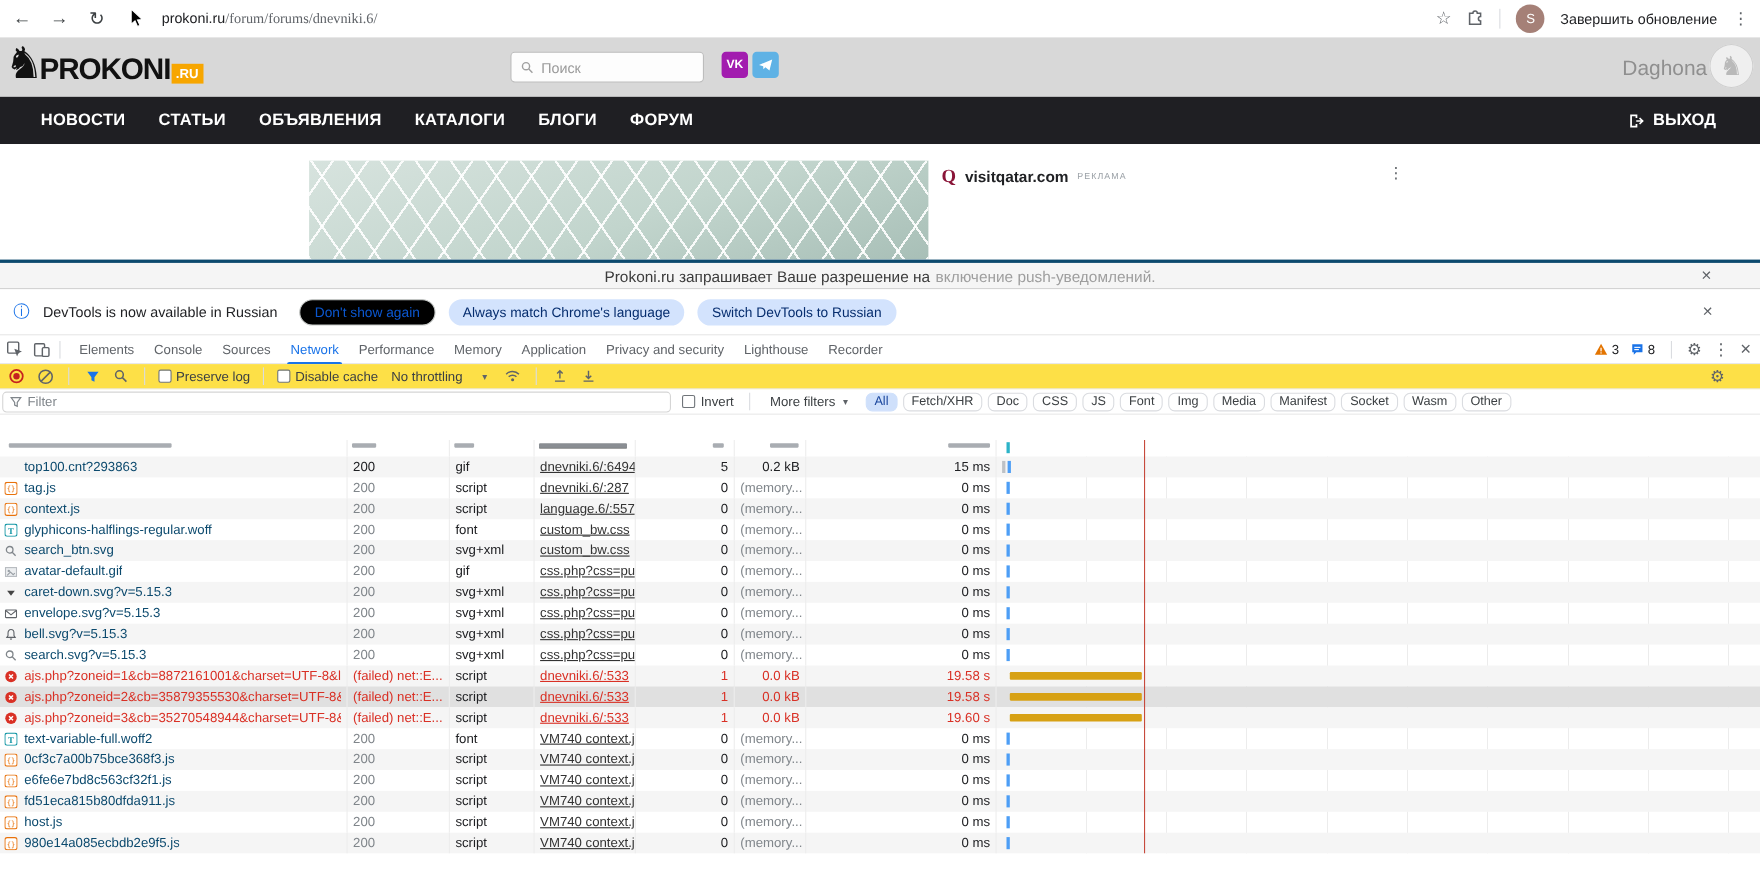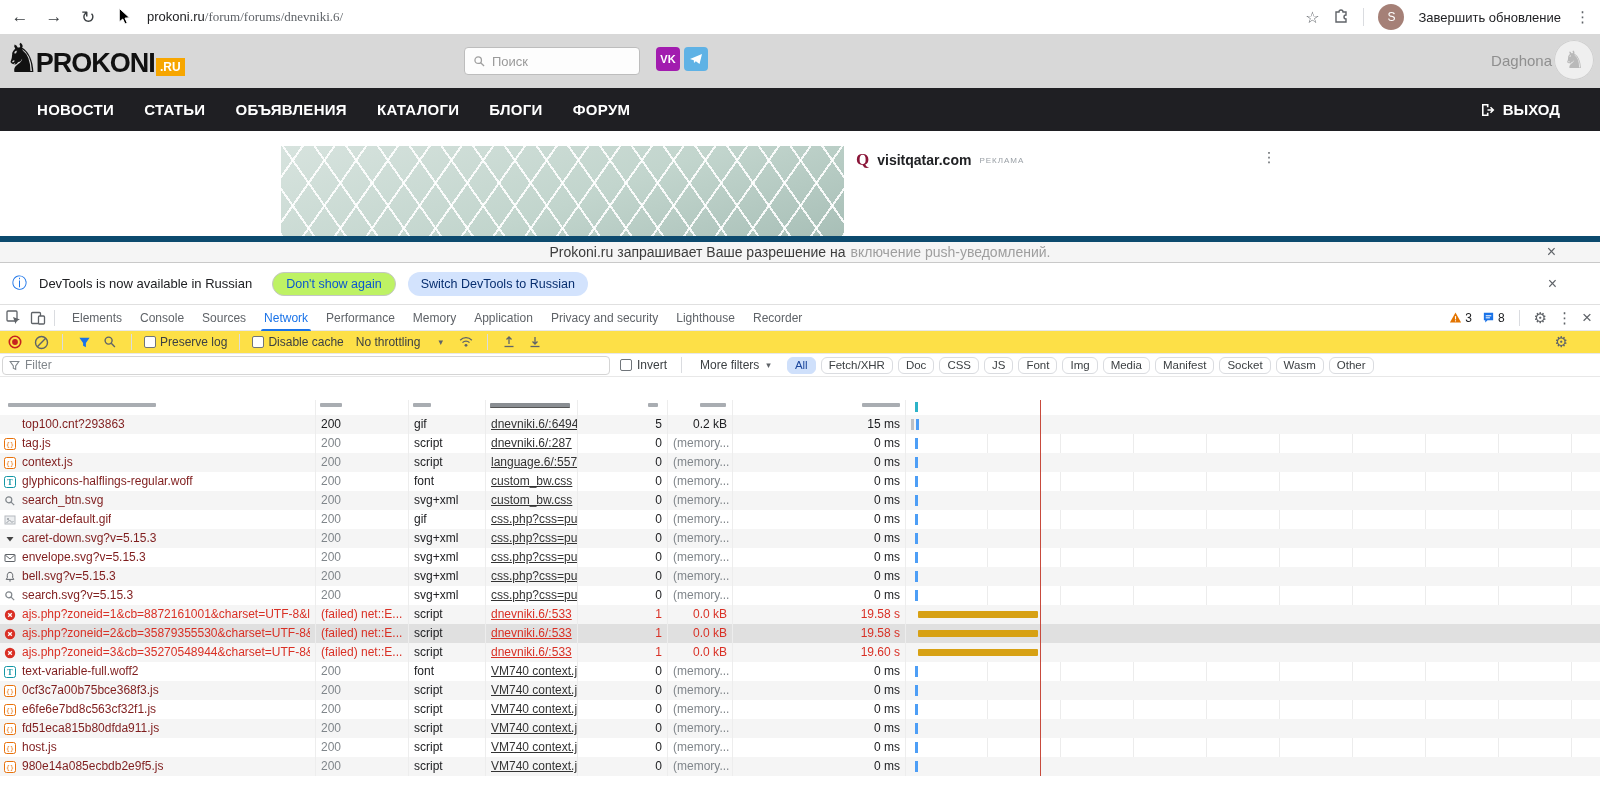--- a/index.html
+++ b/index.html
@@ -24,21 +24,21 @@
   .logo { position:absolute; left:4px; top:4px; display:flex; align-items:flex-end; }
   .logo-horse { font-size:40px; line-height:40px; color:#111; }
   .logo-text { font-size:27px; font-weight:bold; letter-spacing:-1px; color:#111; line-height:30px; margin-left:-4px; }
   .logo-badge { background:#f7a600; color:#fff; font-size:12px; font-weight:bold; padding:2px 4px; margin-left:1px; margin-bottom:2px;text-align:center; }
   .hdr-search { position:absolute; left:464px; top:13px; width:176px; height:28px; background:#fdfdfd; border:1px solid #bdbdbd; border-radius:4px; display:flex; align-items:center; padding:0 8px; gap:6px; }
   .hdr-search input { border:none; outline:none; background:transparent; font-size:13px; color:#444; width:130px; font-family:"Liberation Sans",sans-serif; }
   .hdr-search input::placeholder { color:#9a9a9a; }
   .soc { position:absolute; top:13px; width:24px; height:24px; border-radius:4px; color:#fff; display:flex; align-items:center; justify-content:center; }
   .soc-vk { left:656px; background:#a21caf; font-size:11px; font-weight:bold; }
   .soc-tg { left:684px; background:#5fb2e5; }
-  .hdr-user { position:absolute; right:48px; top:18px; font-size:15px; color:#8f8f8f; }
+  .hdr-user { position:absolute; right:48px; top:18px; font-size:19px; color:#8f8f8f; }
   .hdr-avatar { position:absolute; right:6px; top:6px; width:40px; height:40px; border-radius:50%; background:#efefef; color:#b9b9b9; font-size:24px; display:flex; align-items:center; justify-content:center; box-shadow:0 0 0 1px #cfcfcf inset; }
 
   
   .main-nav { position:absolute; left:0; top:88px; width:1600px; height:43px; background:#1f1f23; display:flex; align-items:center; }
   #nav-items { display:flex; gap:30px; margin-left:37px; }
   .nav-item { color:#fff; font-size:15px; font-weight:bold; letter-spacing:.3px; text-decoration:none; cursor:pointer; }
   .nav-logout { margin-left:auto; margin-right:40px; display:flex; align-items:center; gap:7px; color:#fff; font-size:15px; font-weight:bold; cursor:pointer; }
 
   
   .content { position:absolute; left:0; top:131px; width:1600px; height:105px; background:#fff; }
@@ -47,33 +47,33 @@
       repeating-linear-gradient(55deg, rgba(255,255,255,.9) 0 2px, rgba(255,255,255,0) 2px 26px),
       repeating-linear-gradient(-55deg, rgba(255,255,255,.9) 0 2px, rgba(255,255,255,0) 2px 26px),
       linear-gradient(160deg,#d7e3de 0%, #c2d5cd 55%, #a8bfb7 100%); }
   .ad-info { position:absolute; left:856px; top:19px; display:flex; align-items:center; gap:8px; }
   .ad-q { color:#8a1538; font-size:17px; font-weight:bold; font-family:"Liberation Serif",serif; }
   .ad-domain { font-size:14px; color:#202124; font-weight:bold; }
   .ad-label { font-size:8px; color:#9aa0a6; letter-spacing:1px; }
   .ad-menu { position:absolute; left:1262px; top:18px; color:#5f6368; font-size:14px; cursor:pointer; }
 
   
-  .push-bar { position:absolute; left:0; top:236px; width:1600px; height:26px; background:#f5f5f5; border-top:6px solid #0c4a6e; display:flex; align-items:center; justify-content:center; font-size:14px; }
+  .push-bar { position:absolute; left:0; top:236px; width:1600px; height:26px; background:#f5f5f5; border-top:3px solid #0c4a6e; display:flex; align-items:center; justify-content:center; font-size:14px; }
   .push-main { color:#3c3c3c; }
   .push-link { color:#9e9e9e; margin-left:5px; }
   .push-close { position:absolute; right:44px; color:#5f6368; font-size:16px; cursor:pointer; }
 
   
   .devtools { position:absolute; left:0; top:262px; width:1600px; height:529px; background:#fff; border-top:1px solid #c9c9c9; font-size:12px; color:#202124; }
 
   .infobar { position:absolute; left:0; top:0; width:1600px; height:42px; background:#fff; border-bottom:1px solid #e0e0e0; display:flex; align-items:center; }
   .info-i { margin-left:12px; color:#1a73e8; font-size:15px; }
   .infobar-msg { margin-left:12px; font-size:13px; color:#202124; }
   .pill { height:24px; border-radius:12px; display:flex; align-items:center; padding:0 13px; font-size:12.5px; cursor:pointer; }
-  .pill-outline { margin-left:20px; border:1px solid #c4c7c5; color:#0b57d0; background:#bef264; }
+  .pill-outline { margin-left:20px; border:1px solid #c4c7c5; color:#0b57d0; background:#000000; }
   .pill-filled { margin-left:12px; background:#d3e3fd; color:#072e6f; }
   .infobar-close { position:absolute; right:43px; color:#5f6368; font-size:16px; cursor:pointer; }
 
   .tabbar { position:absolute; left:0; top:42px; width:1600px; height:26px; background:#fff; border-bottom:1px solid #e8e8e8; display:flex; align-items:center; }
   .dt-icobtn { width:24px; height:22px; display:flex; align-items:center; justify-content:center; cursor:pointer; }
   .vsep { width:1px; height:16px; background:#dadce0; margin:0 4px; }
   #dt-tabs { display:flex; height:26px; margin-left:4px; }
   .dt-tab { padding:0 9px; display:flex; align-items:center; color:#5f6368; cursor:pointer; position:relative; white-space:nowrap; }
   .dt-tab.active { color:#1a73e8; }
   .dt-tab.active::after { content:""; position:absolute; left:6px; right:6px; bottom:0; height:2px; background:#1a73e8; border-radius:2px 2px 0 0; }
@@ -117,21 +117,21 @@
   .c-status { width:93px; color:#80868b; }
   .c-status.dark { color:#202124; }
   .c-type { width:77px; color:#202124; }
   .c-init { width:92px; }
   .c-cook { width:90px; text-align:right; color:#202124; }
   .c-size { width:65px; text-align:right; color:#202124; }
   .c-size.mem { text-align:left; color:#80868b; }
   .c-time { width:173px; text-align:right; color:#202124; }
   .c-wf { flex:1; position:relative; border-right:none; }
   .fico { flex:none; width:12px; height:12px; display:flex; align-items:center; justify-content:center; }
-  .ntext { color:#7f1d1d; overflow:hidden; white-space:nowrap; }
+  .ntext { color:#0c4a6e; overflow:hidden; white-space:nowrap; }
   .init-link { color:#333; text-decoration:underline; cursor:pointer; }
   .nrow.failed .ntext, .nrow.failed .c-status, .nrow.failed .c-size,
   .nrow.failed .c-time, .nrow.failed .c-cook, .nrow.failed .init-link { color:#d93025; }
   .tick { position:absolute; top:4px; left:9px; width:3px; height:11px; background:#4d9ef6; }
   .tick.gray { background:#bdc1c6; left:5px; }
   .tick.b2 { left:10px; }
   .tick.cyan { background:#2cb3c8; top:2px; height:10px; }
   .wbar { position:absolute; top:6px; left:12px; width:120px; height:7px; background:#d7a114; border-radius:1px; }
   .sliver { position:absolute; top:3px; height:4px; background:#a9adb2; border-radius:1px; }
   .sliver.ul { background:#8a8e93; height:5px; border-bottom:1px solid #555; }
@@ -221,20 +221,21 @@
     <span class="push-link">включение push-уведомлений.</span>
     <span class="push-close">×</span>
   </div>
 
   <div class="devtools">
 
     <div class="infobar">
       <span class="info-i">ⓘ</span>
       <span class="infobar-msg">DevTools is now available in Russian</span>
       <span class="pill pill-outline">Don't show again</span>
+      <span class="pill pill-filled">Always match Chrome's language</span>
       <span class="pill pill-filled">Switch DevTools to Russian</span>
       <span class="infobar-close">×</span>
     </div>
 
     <div class="tabbar">
       <span class="dt-icobtn" style="margin-left:2px">
         <svg width="16" height="16" viewBox="0 0 16 16">
             <rect x="1" y="1" width="10" height="10" rx="1" fill="none" stroke="#5f6368" stroke-width="1.3"></rect>
             <path d="M7 7 L14 9.5 L10.8 10.8 L9.5 14 Z" fill="#5f6368"></path>
           </svg>

